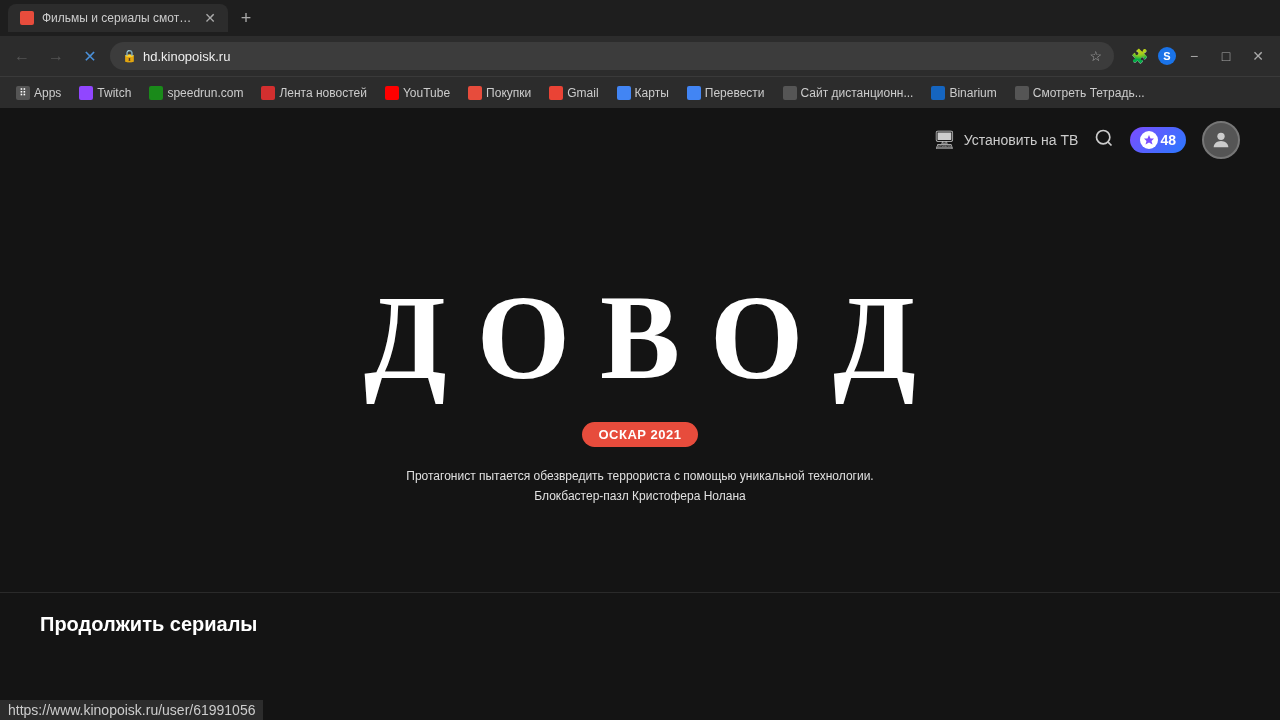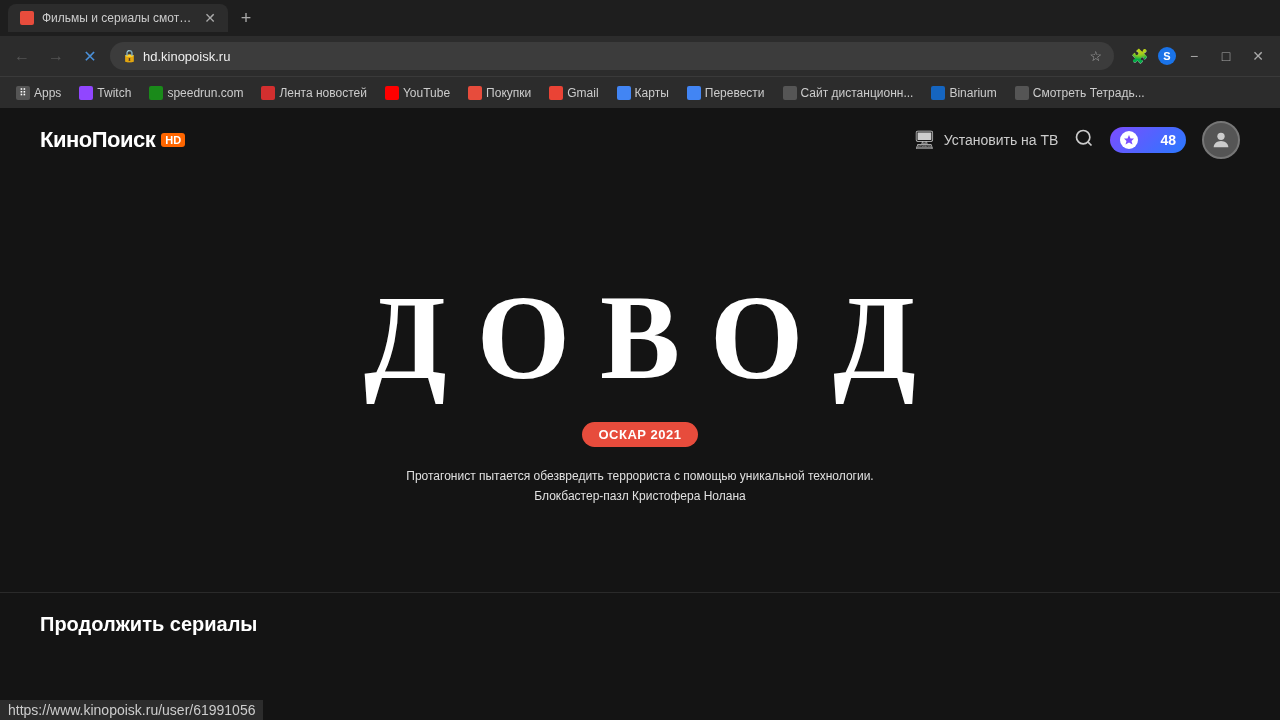--- a/index.html
+++ b/index.html
@@ -240,21 +240,21 @@
       color: #ccc;
       font-size: 20px;
       cursor: pointer;
     }
     .kp-badge {
       display: flex;
       align-items: center;
       background: linear-gradient(135deg, #7c4dff, #2979ff);
       border-radius: 20px;
       padding: 4px 10px;
-      gap: 22px;
+      gap: 2px;
       cursor: pointer;
     }
     .kp-badge-icon {
       width: 18px;
       height: 18px;
       background: #fff;
       border-radius: 50%;
       display: flex;
       align-items: center;
       justify-content: center;
@@ -427,24 +427,20 @@
     <div class="bookmark-item">
       <div class="bm-favicon bm-sayt"></div>
       <span>Смотреть Тетрадь...</span>
     </div>
   </div>
 </div>
 
 <div class="kp-app">
 
   <div class="kp-header">
-    <div class="kp-logo">
-      <span class="kp-logo-text">КиноПоиск</span>
-      <span class="kp-logo-hd">HD</span>
-    </div>
     <div class="kp-header-right">
       <div class="kp-tv-btn">
         <span class="kp-tv-icon">🖥</span>
         <span>Установить на ТВ</span>
       </div>
       <div class="kp-search-btn">
         <svg width="20" height="20" viewBox="0 0 24 24" fill="none" stroke="#ccc" stroke-width="2">
           <circle cx="11" cy="11" r="8"></circle>
           <line x1="21" y1="21" x2="16.65" y2="16.65"></line>
         </svg>

